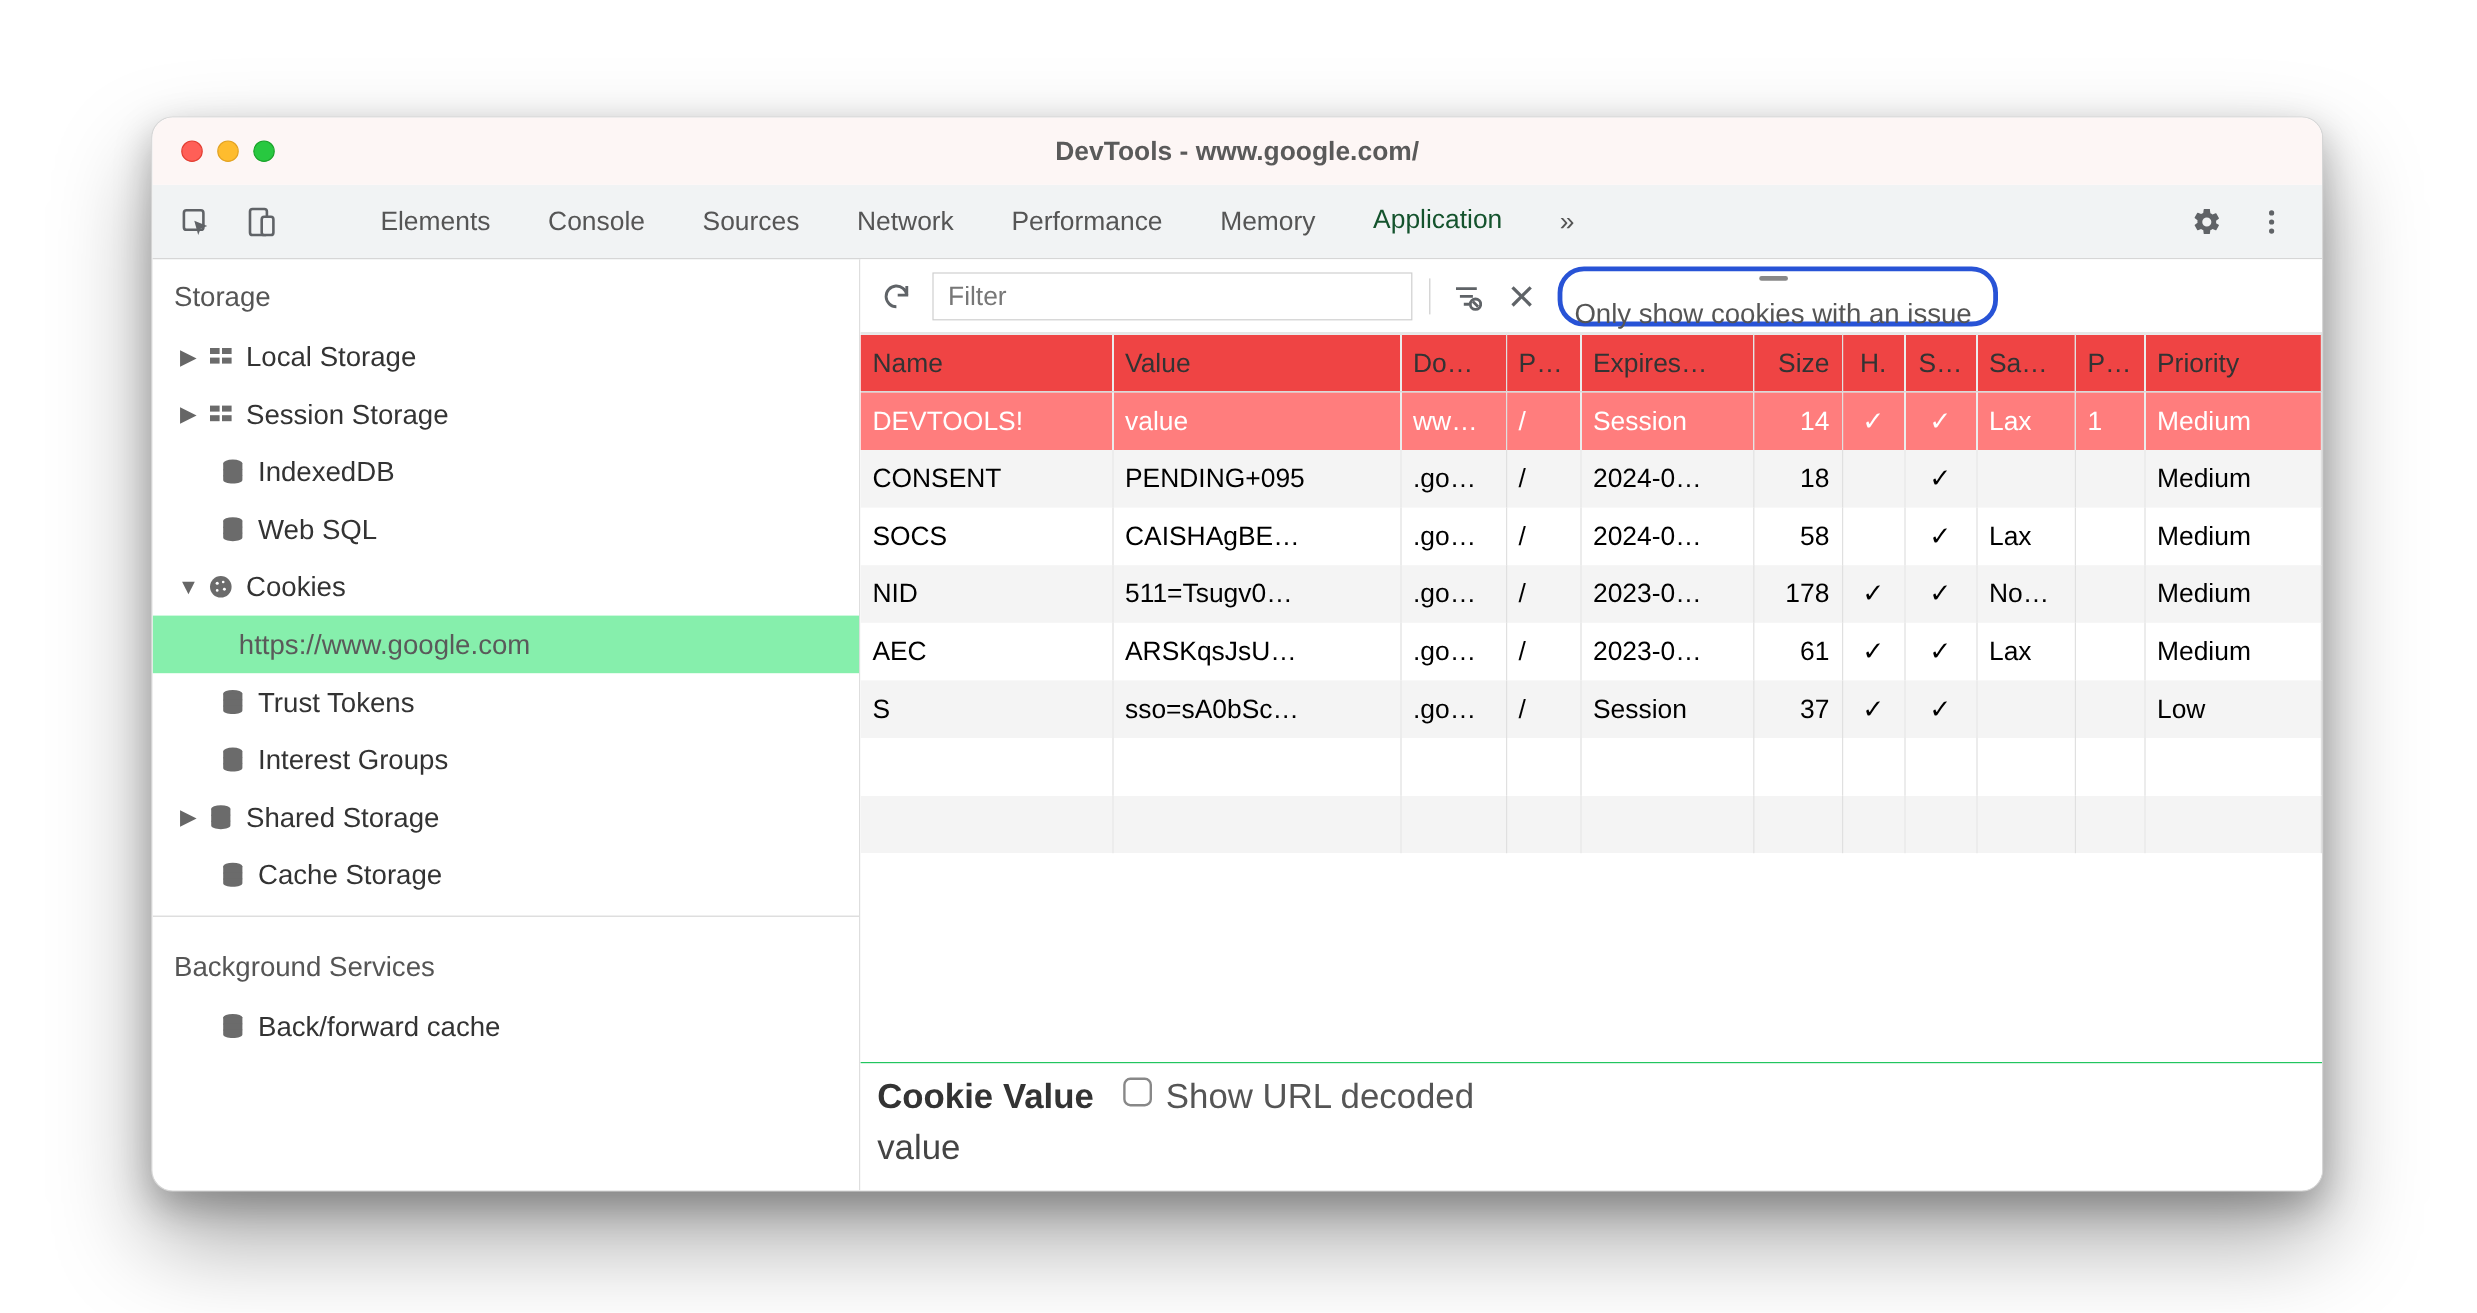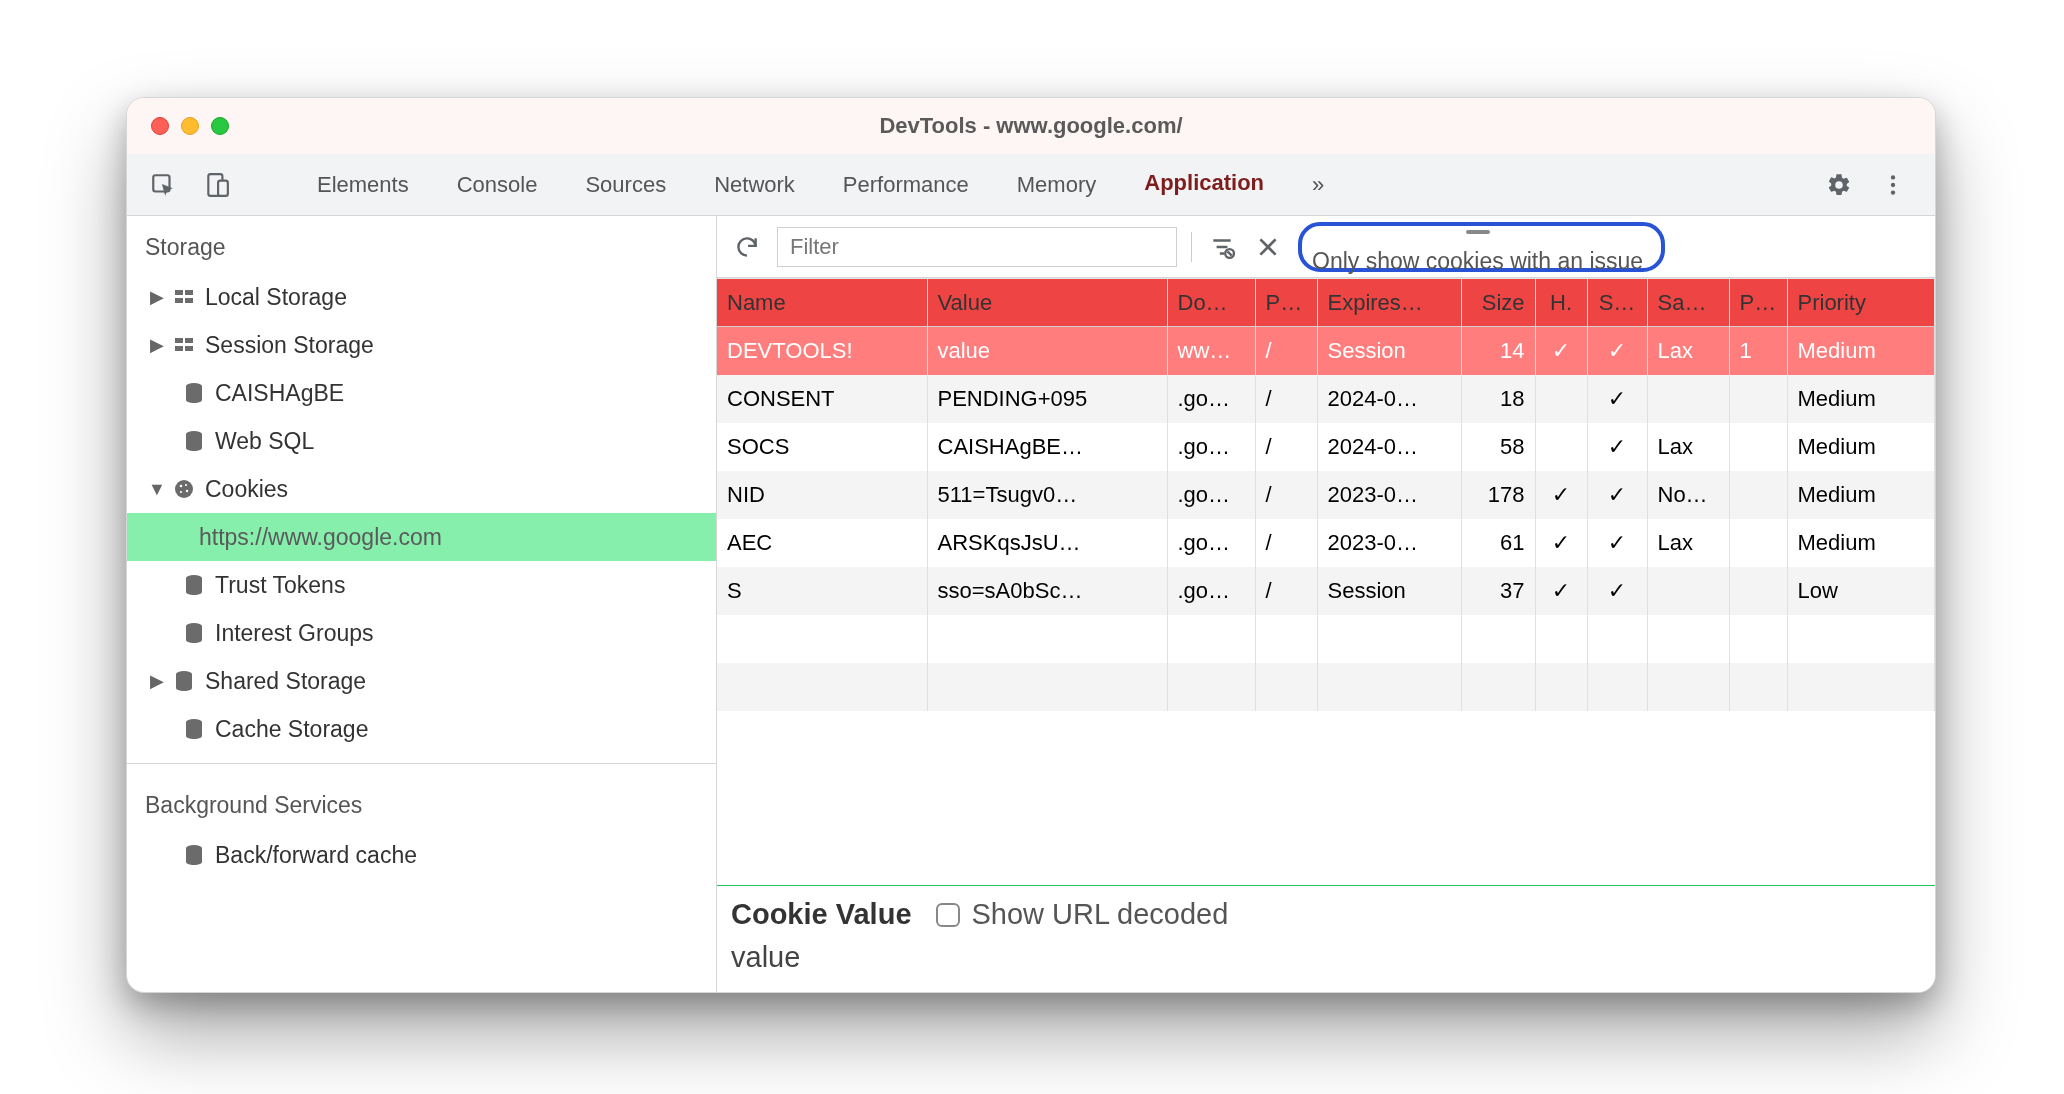--- a/index.html
+++ b/index.html
@@ -36,21 +36,21 @@
   .toolbar {
     height: 62px; border-bottom: 1px solid #d6d6d6; background:#f1f3f4;
     display: flex; align-items:center; padding: 0 24px 0 18px; gap: 18px;
     flex-shrink:0;
   }
   .tb-btn { width:36px; height:36px; display:flex; align-items:center; justify-content:center; color:#606367; border-radius:4px; }
   .tb-btn svg { width:26px; height:26px; }
   .tb-sep { width: 22px; }
   .tabs { display:flex; gap: 0; flex:1; }
   .tab { padding: 0 24px; font-size: 22px; color:#555; height:60px; display:flex; align-items:center; }
-  .tab.active { color:#7f1d1d; border-bottom: 3px solid transparent; font-weight:700; }
+  .tab.active { color:#14532d; border-bottom: 3px solid transparent; font-weight:400; }
 
   .body { flex:1; display:flex; overflow:hidden; }
 
   .sidebar { width: 590px; border-right:1px solid #d6d6d6; display:flex; flex-direction:column; overflow:hidden; }
   .side-section-title { font-size:23px; color:#555; padding: 18px 18px 12px 18px; }
   .tree { font-size:23px; color:#333; }
   .tree-item { display:flex; align-items:center; height:48px; padding-left:18px; }
   .tree-item .caret { width:24px; color:#666; font-size:18px; text-align:center; }
   .tree-item .icon { width:30px; display:flex; align-items:center; justify-content:center; }
   .tree-item .icon svg { width:24px; height:24px; }
@@ -91,21 +91,21 @@
   tbody tr:nth-child(odd){ background:#fff;}
   tbody tr:nth-child(even){ background:#f4f4f4;}
   tbody tr.highlight { background:#ff7d7d; color:#fff;}
   tbody tr.highlight td { color:#fff;}
   td.right, th.right { text-align:right;}
   td.center, th.center { text-align:center;}
 
   .cookie-detail { border-top:1px solid #22c55e; padding: 12px 14px 18px 14px; font-size:29px; color:#444; flex-shrink:0;}
   .cd-row { display:flex; align-items:center; gap:24px; }
   .cd-label { font-weight:700; color:#333; }
-  .cd-chk-row { display:flex; align-items:center; gap:12px; color:#555;}
+  .cd-chk-row { display:flex; align-items:flex-start; gap:12px; color:#555;}
   .cd-val { padding-top:10px; }
 
   .col-name   { width: 210px;}
   .col-value  { width: 240px;}
   .col-domain { width:  88px;}
   .col-path   { width:  62px;}
   .col-exp    { width: 144px;}
   .col-size   { width:  74px;}
   .col-h      { width:  52px;}
   .col-s      { width:  60px;}
@@ -203,21 +203,21 @@
 
           <div class="tree-item tree-child">
             <span class="icon">
                   <svg viewBox="0 0 24 24" fill="#6b6b6b">
                     <ellipse cx="12" cy="5" rx="8" ry="3"></ellipse>
                     <path d="M4 5v5c0 1.66 3.58 3 8 3s8-1.34 8-3V5"></path>
                     <path d="M4 10v5c0 1.66 3.58 3 8 3s8-1.34 8-3v-5"></path>
                     <path d="M4 15v4c0 1.66 3.58 3 8 3s8-1.34 8-3v-4"></path>
                   </svg>
                 </span>
-            <span class="lbl">CAISHAgBE</span>
+            <span class="lbl">IndexedDB</span>
           </div>
 
           <div class="tree-item tree-child">
             <span class="icon">
                   <svg viewBox="0 0 24 24" fill="#6b6b6b">
                     <ellipse cx="12" cy="5" rx="8" ry="3"></ellipse>
                     <path d="M4 5v5c0 1.66 3.58 3 8 3s8-1.34 8-3V5"></path>
                     <path d="M4 10v5c0 1.66 3.58 3 8 3s8-1.34 8-3v-5"></path>
                     <path d="M4 15v4c0 1.66 3.58 3 8 3s8-1.34 8-3v-4"></path>
                   </svg>

